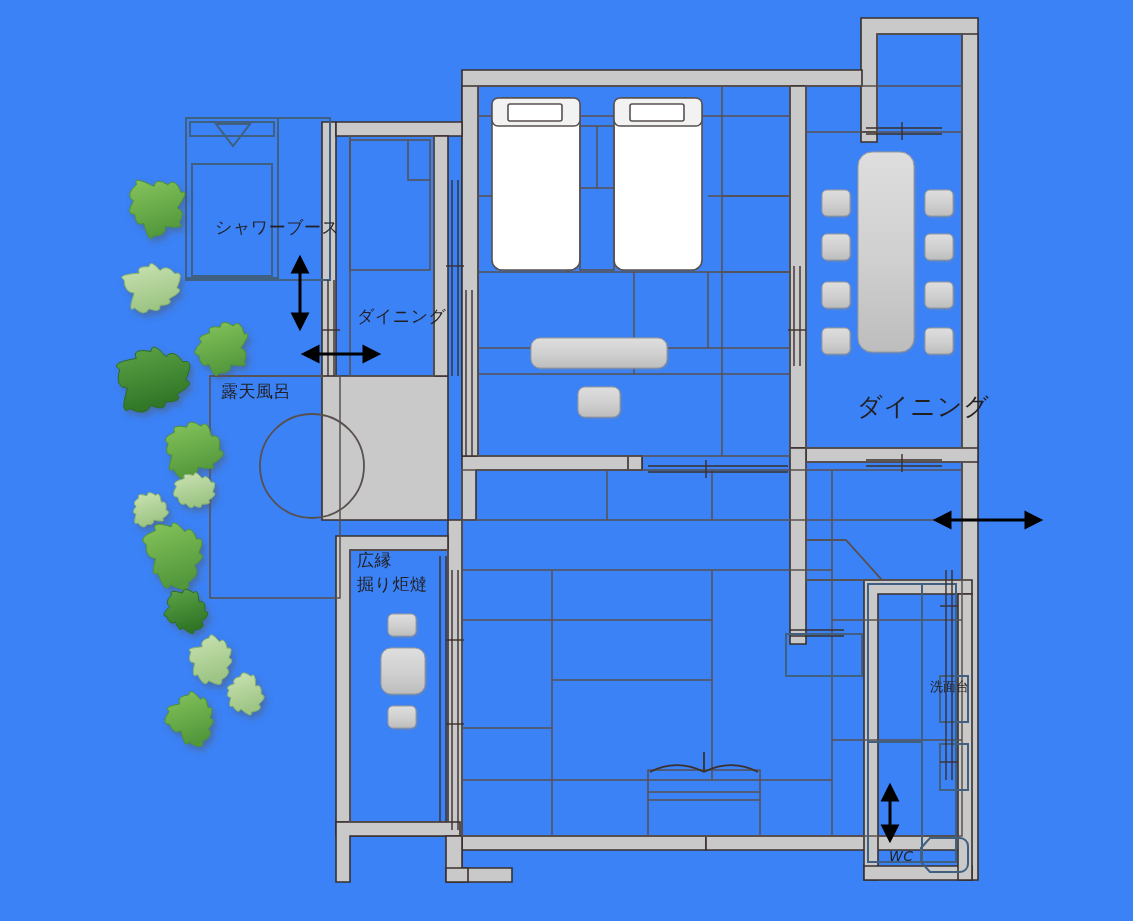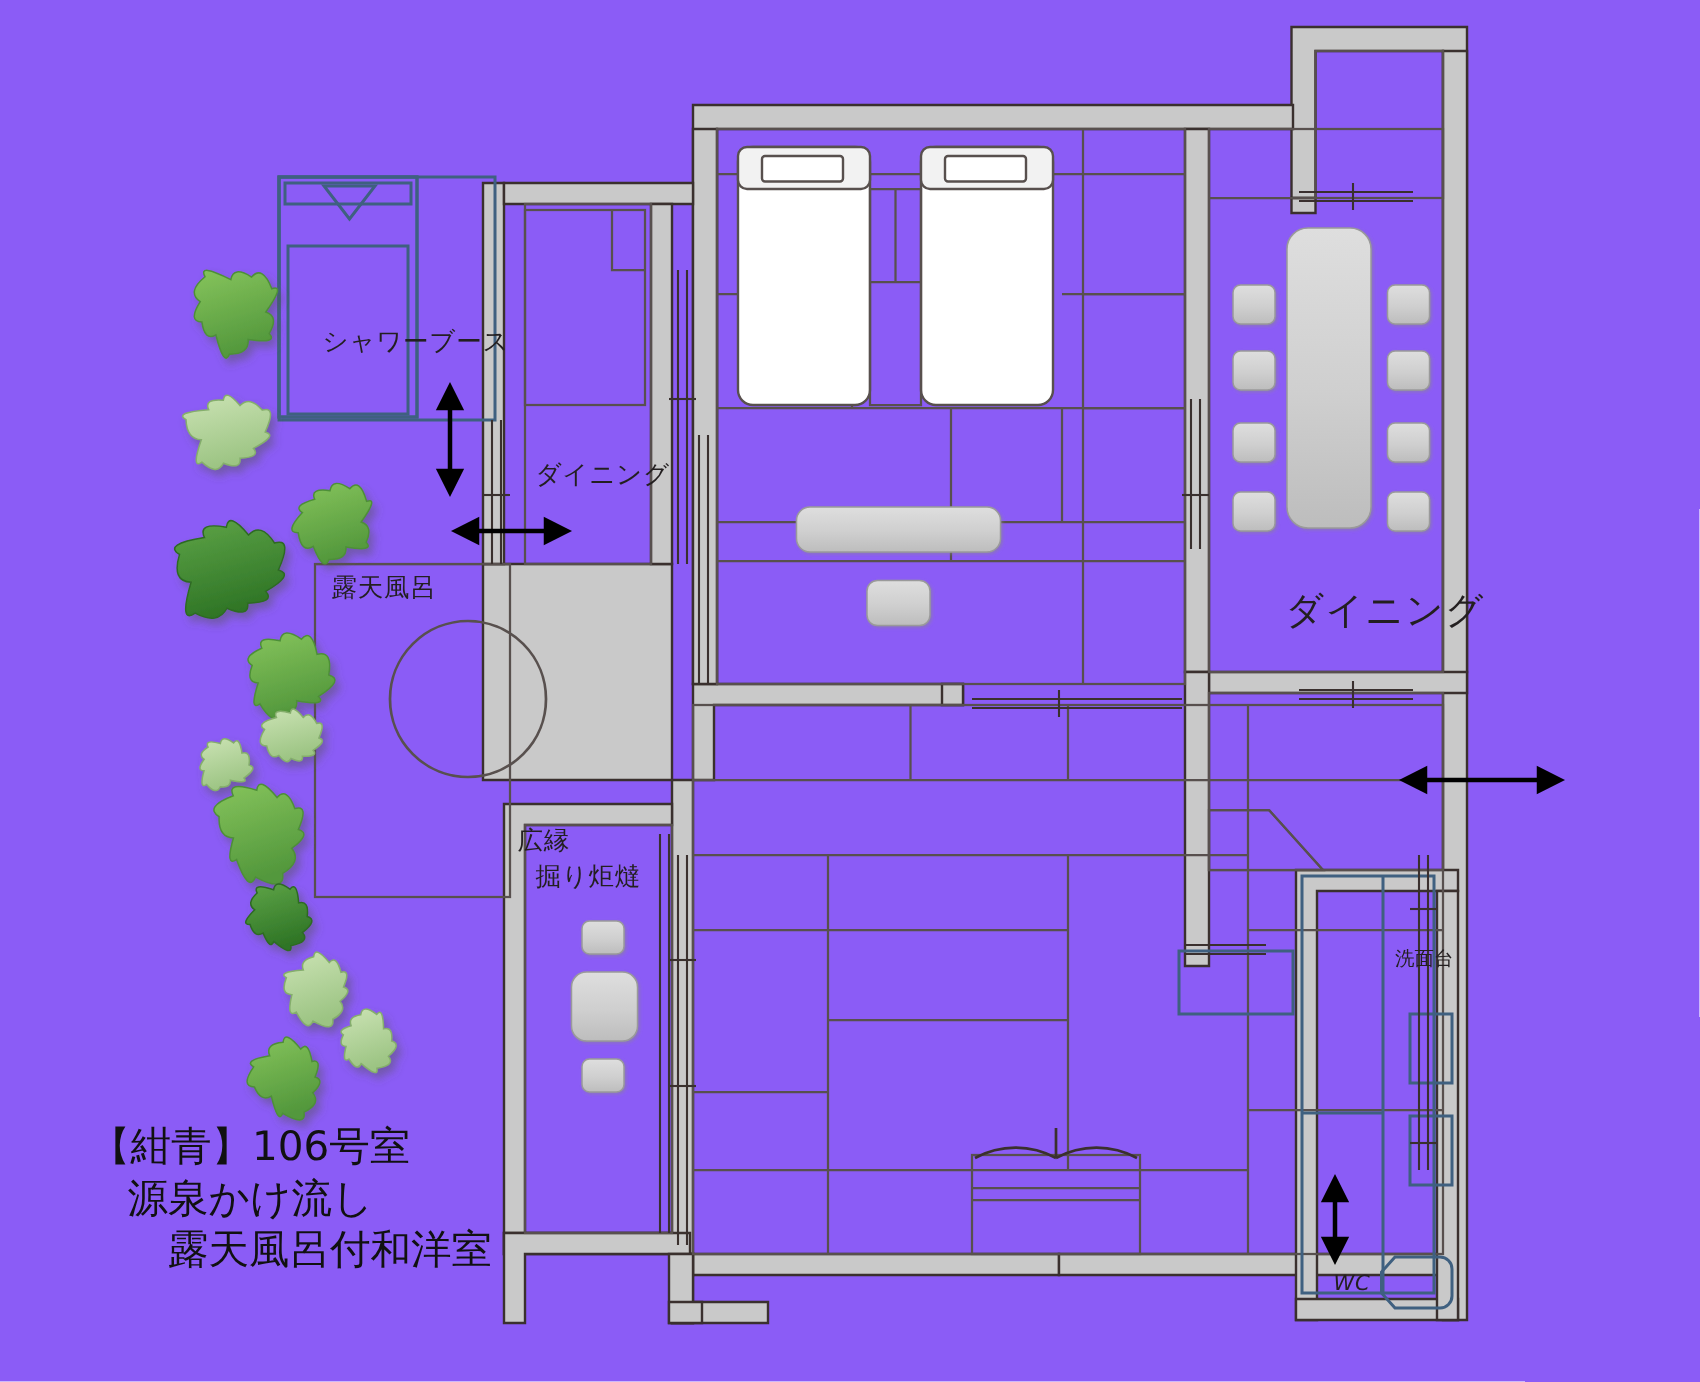--- a/index.html
+++ b/index.html
@@ -1,31 +1,31 @@
 <!DOCTYPE html>
 <html><head>
 <meta charset="utf-8">
 <title>Floor Plan</title>
 <style>
   html,body{margin:0;padding:0;background:#ffffff;}
   body{
     font-family:"Liberation Sans","DejaVu Sans",sans-serif;
     width:1133px;height:921px;overflow:hidden;position:relative;
   }
-  #stage{position:relative;width:1133px;height:921px;background:#8b5cf6;}
+  #stage{position:relative;width:1133px;height:921px;background:#3b82f6;}
   #plan-svg{position:absolute;left:0;top:0;}
   .cap{
     position:absolute;
     color:#231f20;
     white-space:pre;
     font-family:"DejaVu Sans","Liberation Sans",sans-serif;
   }
   .room-label{font-size:17px;letter-spacing:.5px;}
   .room-label-lg{font-size:25px;letter-spacing:1px;margin-left:24px;}
-  .small-label{font-size:13px;}
+  .small-label{font-size:13px;margin-top:48px;}
   .wc-label{font-size:14px;letter-spacing:.5px;font-style:italic;}
   #title-block{
     position:absolute;left:58px;top:74560px;
   }
   .title-line{
     font-family:"DejaVu Sans","Liberation Sans",sans-serif;
     font-size:27px;color:#111;white-space:pre;line-height:1.28;
   }
 </style>
 </head>
@@ -315,28 +315,23 @@
       </g>
 
   </svg>
 
   <div class="cap room-label" style="left:215px;top:216px;">シャワーブース</div>
 
   <div class="cap room-label" style="left:357px;top:305px;">ダイニング</div>
 
   <div class="cap room-label" style="left:221px;top:380px;">露天風呂</div>
 
-  <div class="cap room-label" style="left:345px;top:549px;">広縁</div>
+  <div class="cap room-label" style="left:357px;top:549px;">広縁</div>
   <div class="cap room-label" style="left:357px;top:573px;font-family:Liberation Serif, serif;">掘り炬燵</div>
 
   <div class="cap room-label-lg" style="left:833px;top:390px;">ダイニング</div>
 
   <div class="cap small-label" style="left:930px;top:630px;">洗面台</div>
 
   <div class="cap wc-label" style="left:889px;top:848px;">WC</div>
 
-  <div id="title-block" style="left:60px;top:748px;">
-    <div class="title-line" style="text-align:left;padding-left:0px;">【紺青】106号室</div>
-    <div class="title-line" style="text-align:left;padding-left:25px;">源泉かけ流し</div>
-    <div class="title-line" style="text-align:left;padding-left:52px;">露天風呂付和洋室</div>
-  </div>
 
 </div>
 
 </body></html>

